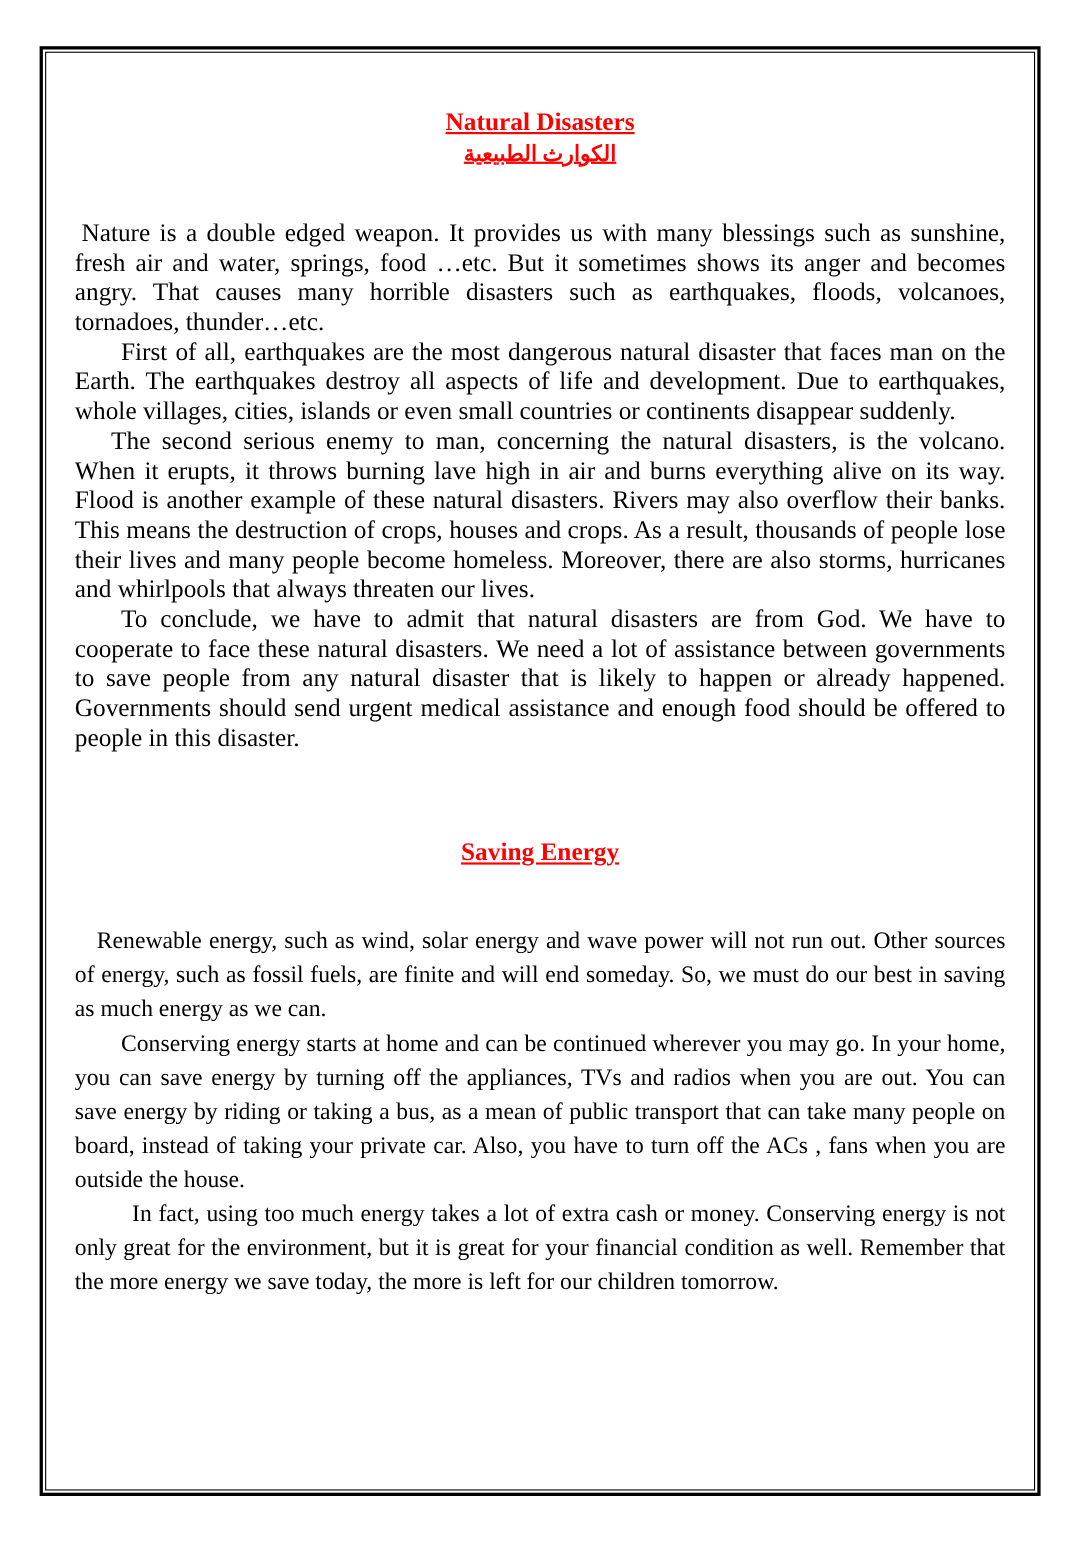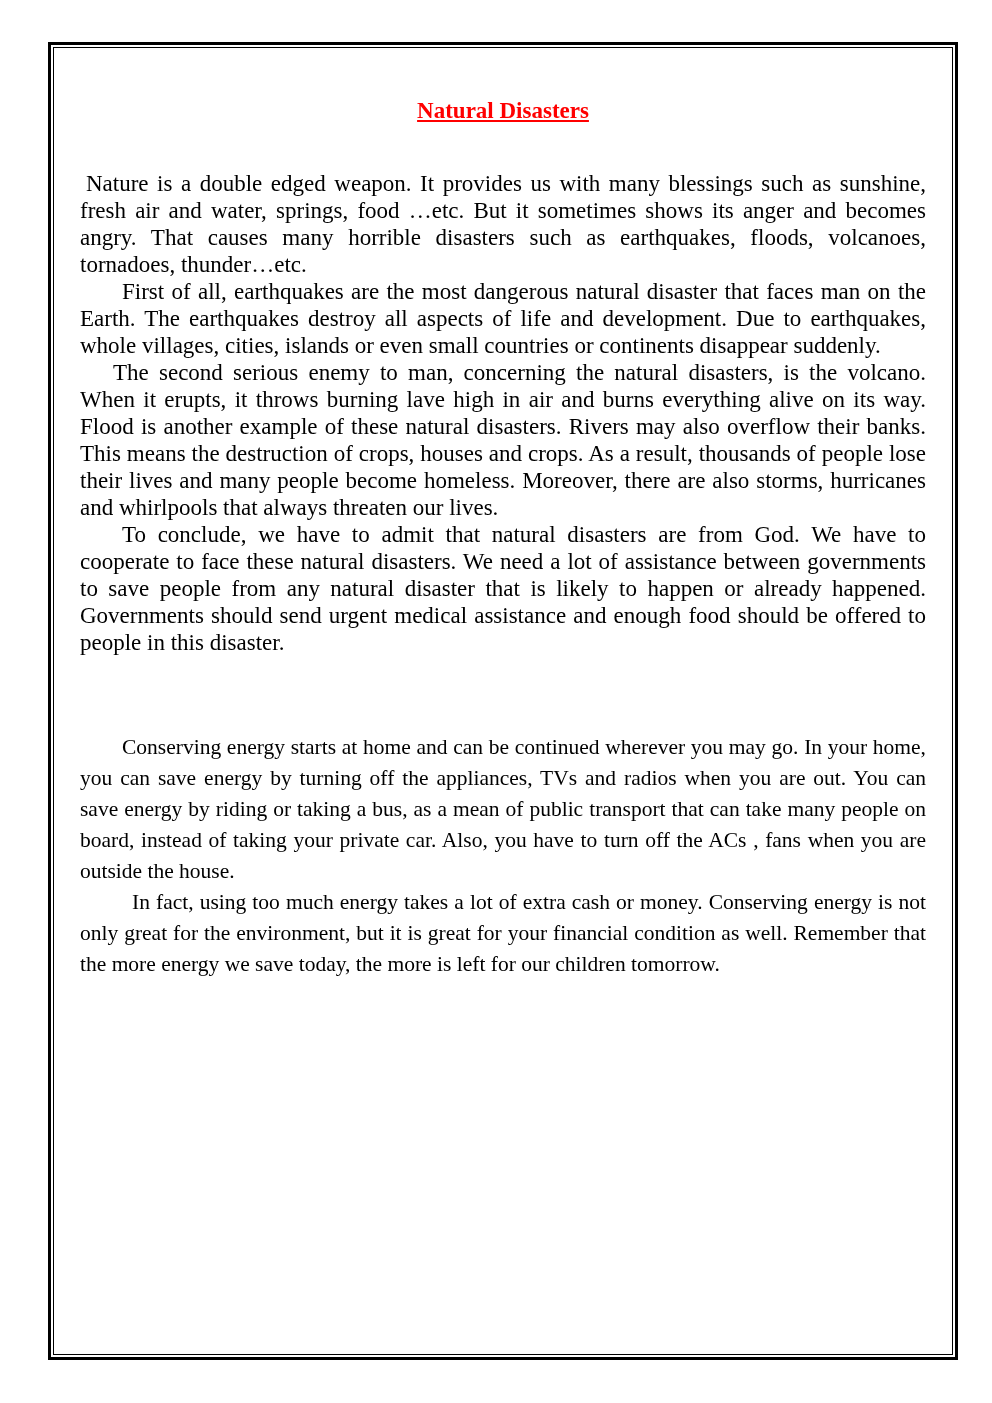--- a/index.html
+++ b/index.html
@@ -9,21 +9,21 @@
   }
   body {
     width: 992px;
     height: 1403px;
     position: relative;
     font-family: "Liberation Serif", "DejaVu Serif", serif;
     color: #000000;
   }
   .page-frame {
     position: absolute;
-    left: 48px;
+    left: 36px;
     top: 42px;
     width: 910px;
     height: 1318px;
     border: 3px solid #000000;
     box-sizing: border-box;
     padding: 2px;
     background: #ffffff;
   }
   .page-frame-inner {
     width: 100%;
@@ -81,32 +81,35 @@
 </style>
 </head>
 <body>
 
 <div class="page-frame">
   <div class="page-frame-inner">
 
     <div class="sec1">
       <div class="section-heading">
         <div class="title-en">Natural Disasters</div>
+        <div class="title-ar" dir="rtl">الكوارث الطبيعية</div>
       </div>
       <div class="body-1 sec1-body">
         <p class="ind-xs">Nature is a double edged weapon. It provides us with many blessings such as sunshine, fresh air and water, springs, food …etc. But it sometimes shows its anger and becomes angry. That causes many horrible disasters such as earthquakes, floods, volcanoes, tornadoes, thunder…etc.</p>
         <p class="ind-lg">First of all, earthquakes are the most dangerous natural disaster that faces man on the Earth. The earthquakes destroy all aspects of life and development. Due to earthquakes, whole villages, cities, islands or even small countries or continents disappear suddenly.</p>
         <p class="ind-md">The second serious enemy to man, concerning the natural disasters, is the volcano. When it erupts, it throws burning lave high in air and burns everything alive on its way. Flood is another example of these natural disasters. Rivers may also overflow their banks. This means the destruction of crops, houses and crops. As a result, thousands of people lose their lives and many people become homeless. Moreover, there are also storms, hurricanes and whirlpools that always threaten our lives.</p>
         <p class="ind-lg">To conclude, we have to admit that natural disasters are from God. We have to cooperate to face these natural disasters. We need a lot of assistance between governments to save people from any natural disaster that is likely to happen or already happened. Governments should send urgent medical assistance and enough food should be offered to people in this disaster.</p>
       </div>
     </div>
 
     <div class="sec2">
       <div class="section-heading">
+        <div class="title-en">Saving Energy</div>
       </div>
       <div class="body-2 sec2-body">
+        <p class="ind-sm">Renewable energy, such as wind, solar energy and wave power will not run out. Other sources of energy, such as fossil fuels, are finite and will end someday. So, we must do our best in saving as much energy as we can.</p>
         <p class="ind-lg">Conserving energy starts at home and can be continued wherever you may go. In your home, you can save energy by turning off the appliances, TVs and radios when you are out. You can save energy by riding or taking a bus, as a mean of public transport that can take many people on board, instead of taking your private car. Also, you have to turn off the ACs , fans when you are outside the house.</p>
         <p class="ind-xl">In fact, using too much energy takes a lot of extra cash or money. Conserving energy is not only great for the environment, but it is great for your financial condition as well. Remember that the more energy we save today, the more is left for our children tomorrow.</p>
       </div>
     </div>
 
   </div>
 </div>
 
 </body></html>

